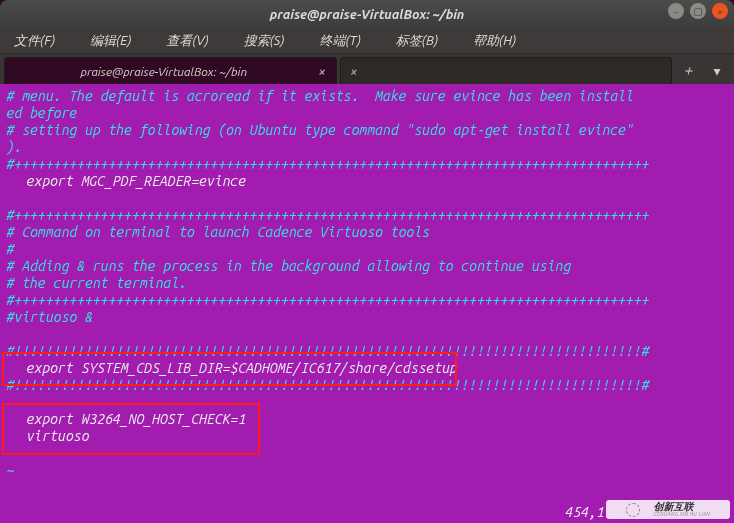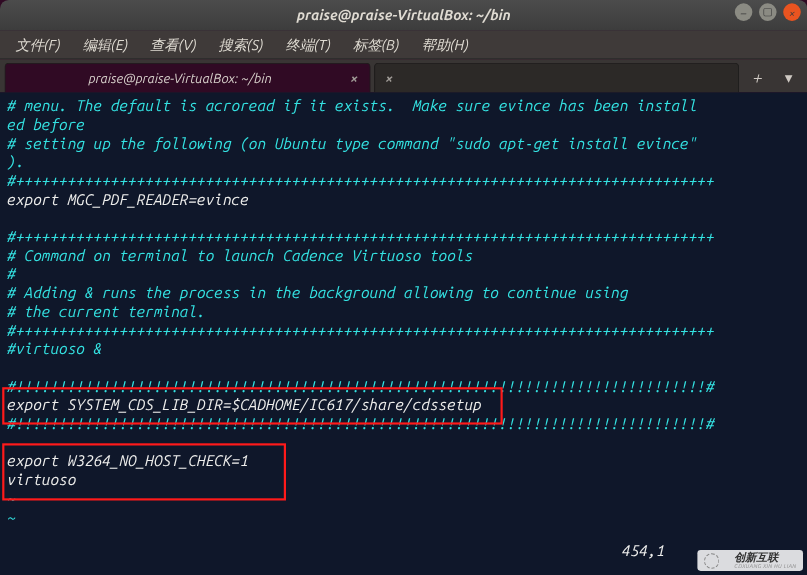--- a/index.html
+++ b/index.html
@@ -47,21 +47,21 @@
   .wc.min { background: #8b8b83; }
   .wc.max { background: #8b8b83; }
   .wc.close { background: #e95420; }
   
   .menubar {
     height: 26px;
     background: #3f3a39;
     display: flex;
     align-items: center;
     padding: 0 6px;
-    gap: 4px;
+    gap: 19px;
     box-shadow: inset 0 -1px 0 #2a2a2a;
   }
   .menu-item {
     color: #dfdbd2;
     font-size: 13px;
     padding: 2px 8px;
   }
   
   .tabbar {
     height: 30px;
@@ -114,47 +114,47 @@
   
   .term {
     position: relative;
     font-family: "Ubuntu Mono", "DejaVu Sans Mono", monospace;
     font-size: 14px;
     line-height: 17px;
     color: #d3d7cf;
     padding: 4px 6px 6px 6px;
     white-space: pre;
     height: 439px;
-    background: #0f172a;
+    background: #a21caf;
   }
   .cyan { color: #34e2e2; }
-  .white { color: #eeeeec; }
+  .white { color: #eeeeec; margin-left: 20px; }
   .highlight-box {
     position: absolute;
     border: 2px solid #ff1a1a;
     background: transparent;
     pointer-events: none;
   }
   
   .status {
     position: absolute;
-    bottom: 14px;
+    bottom: 2px;
     right: 130px;
     font-family: "Ubuntu Mono", monospace;
     font-size: 14px;
     color: #eeeeec;
   }
   
   .watermark {
     position: absolute;
     right: 4px;
     bottom: 4px;
     background: rgba(255,255,255,0.85);
     border-radius: 3px;
-    padding: 2px 6px;
+    padding: 2px 20px;
     font-size: 9px;
     color: #555;
     display: flex;
     align-items: center;
     gap: 14px;
   }
   .watermark .logo {
     width: 14px;
     height: 14px;
     border-radius: 50%;

